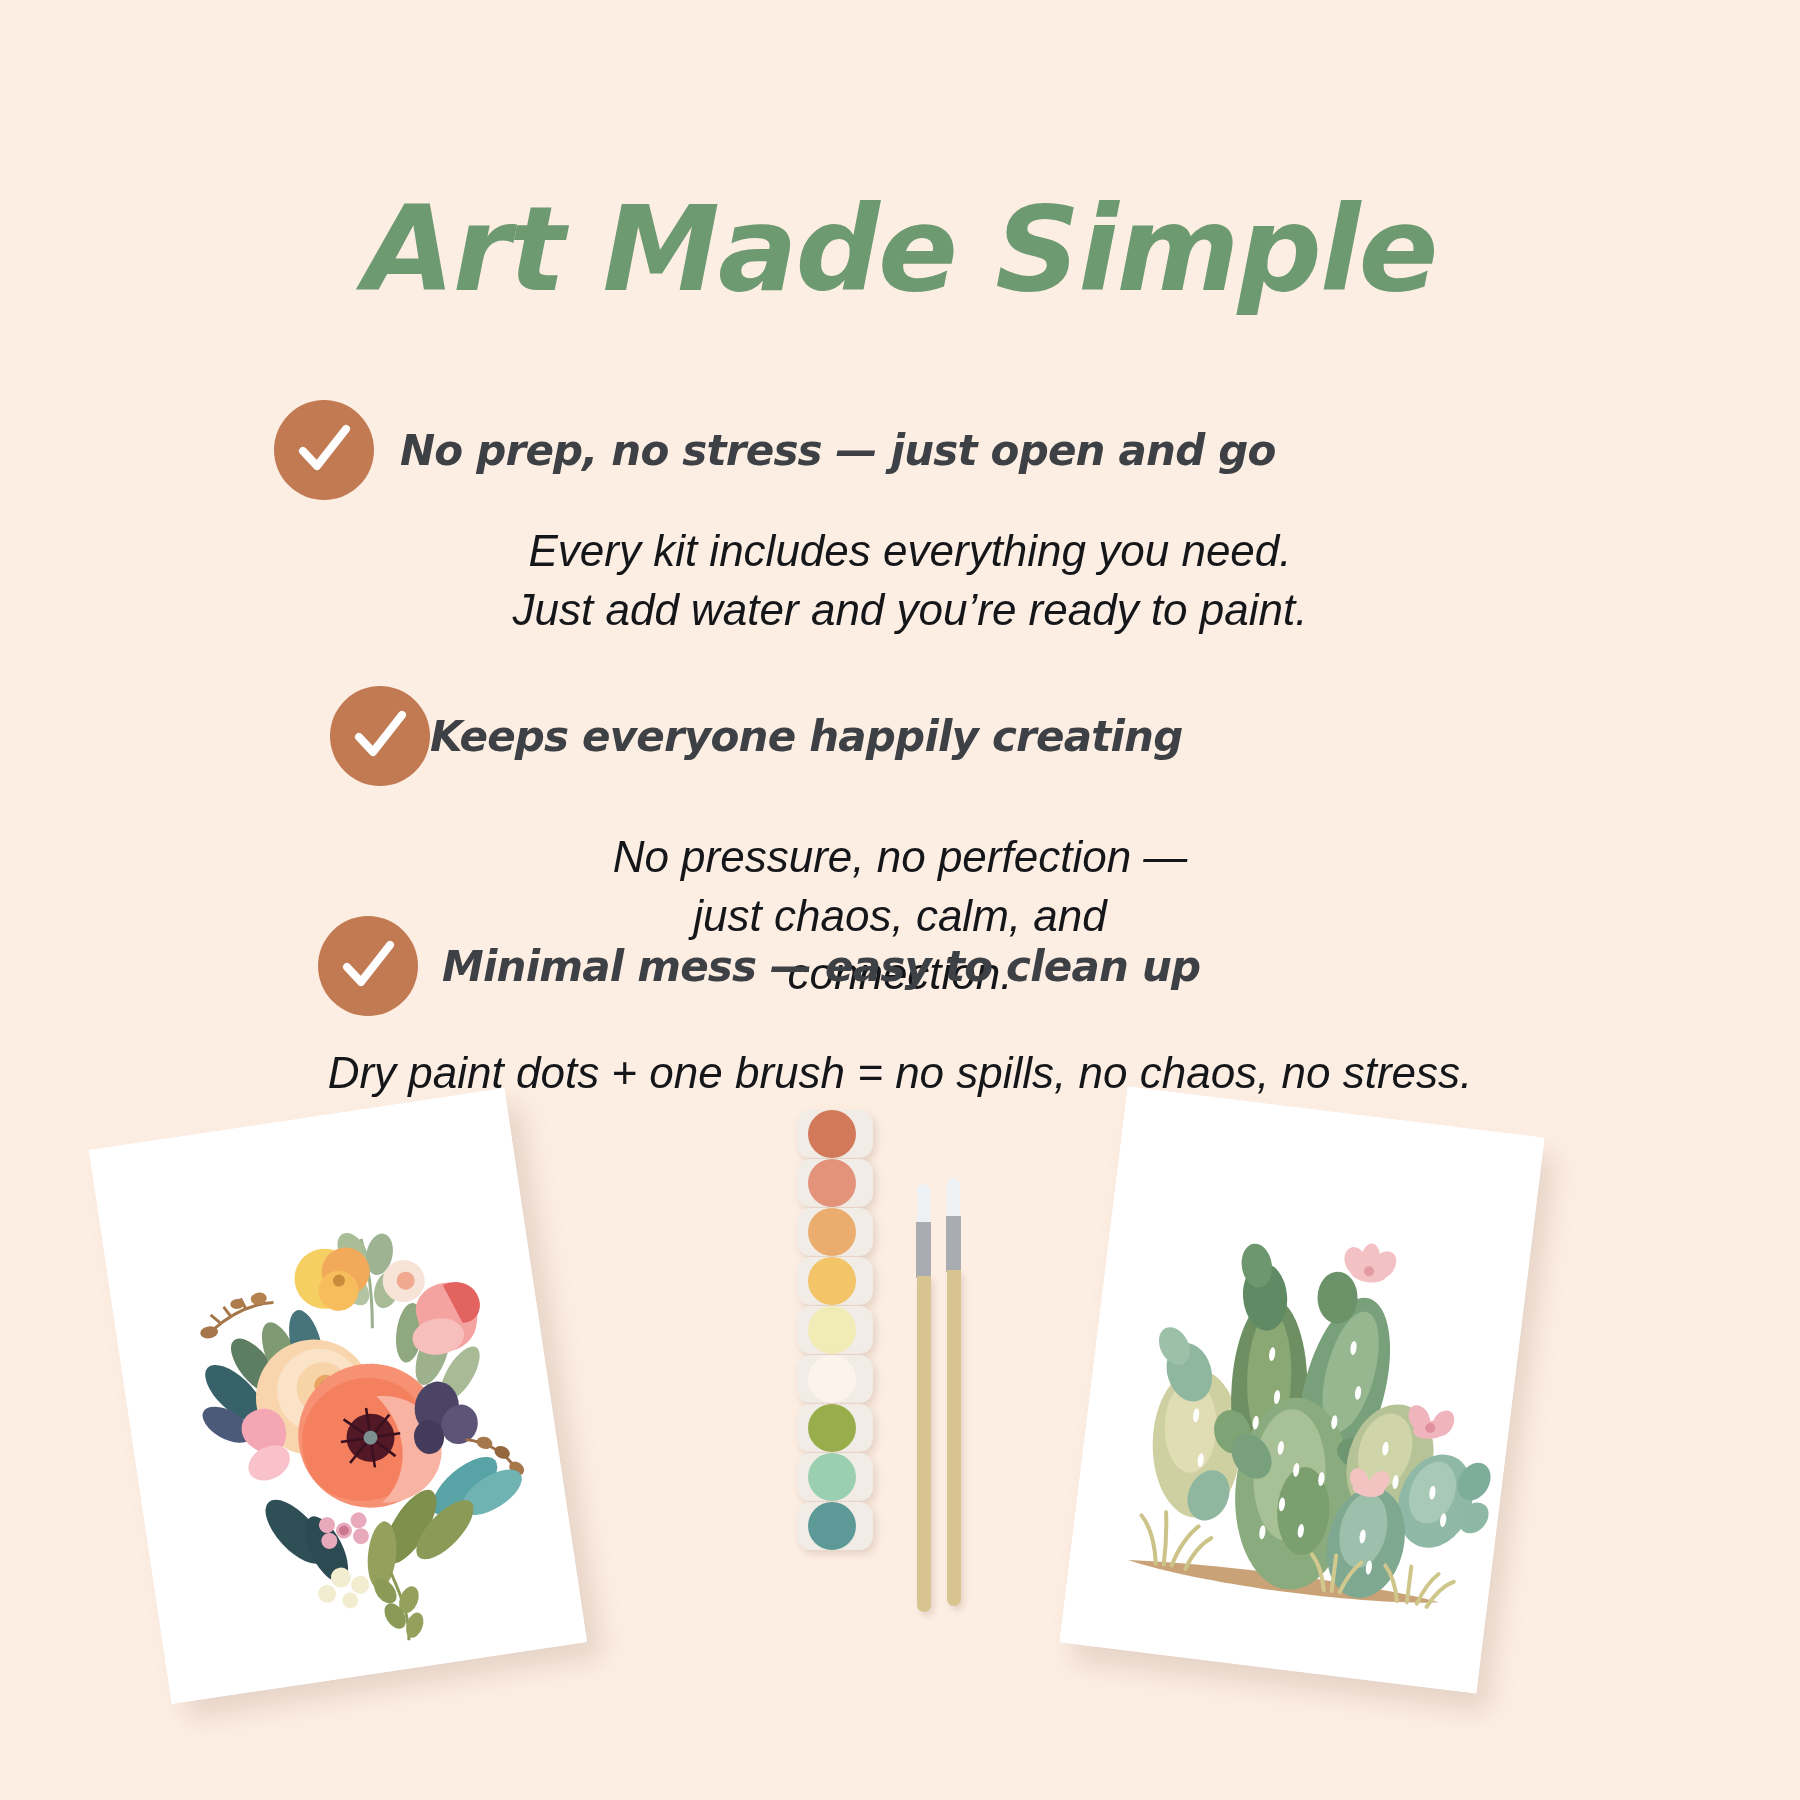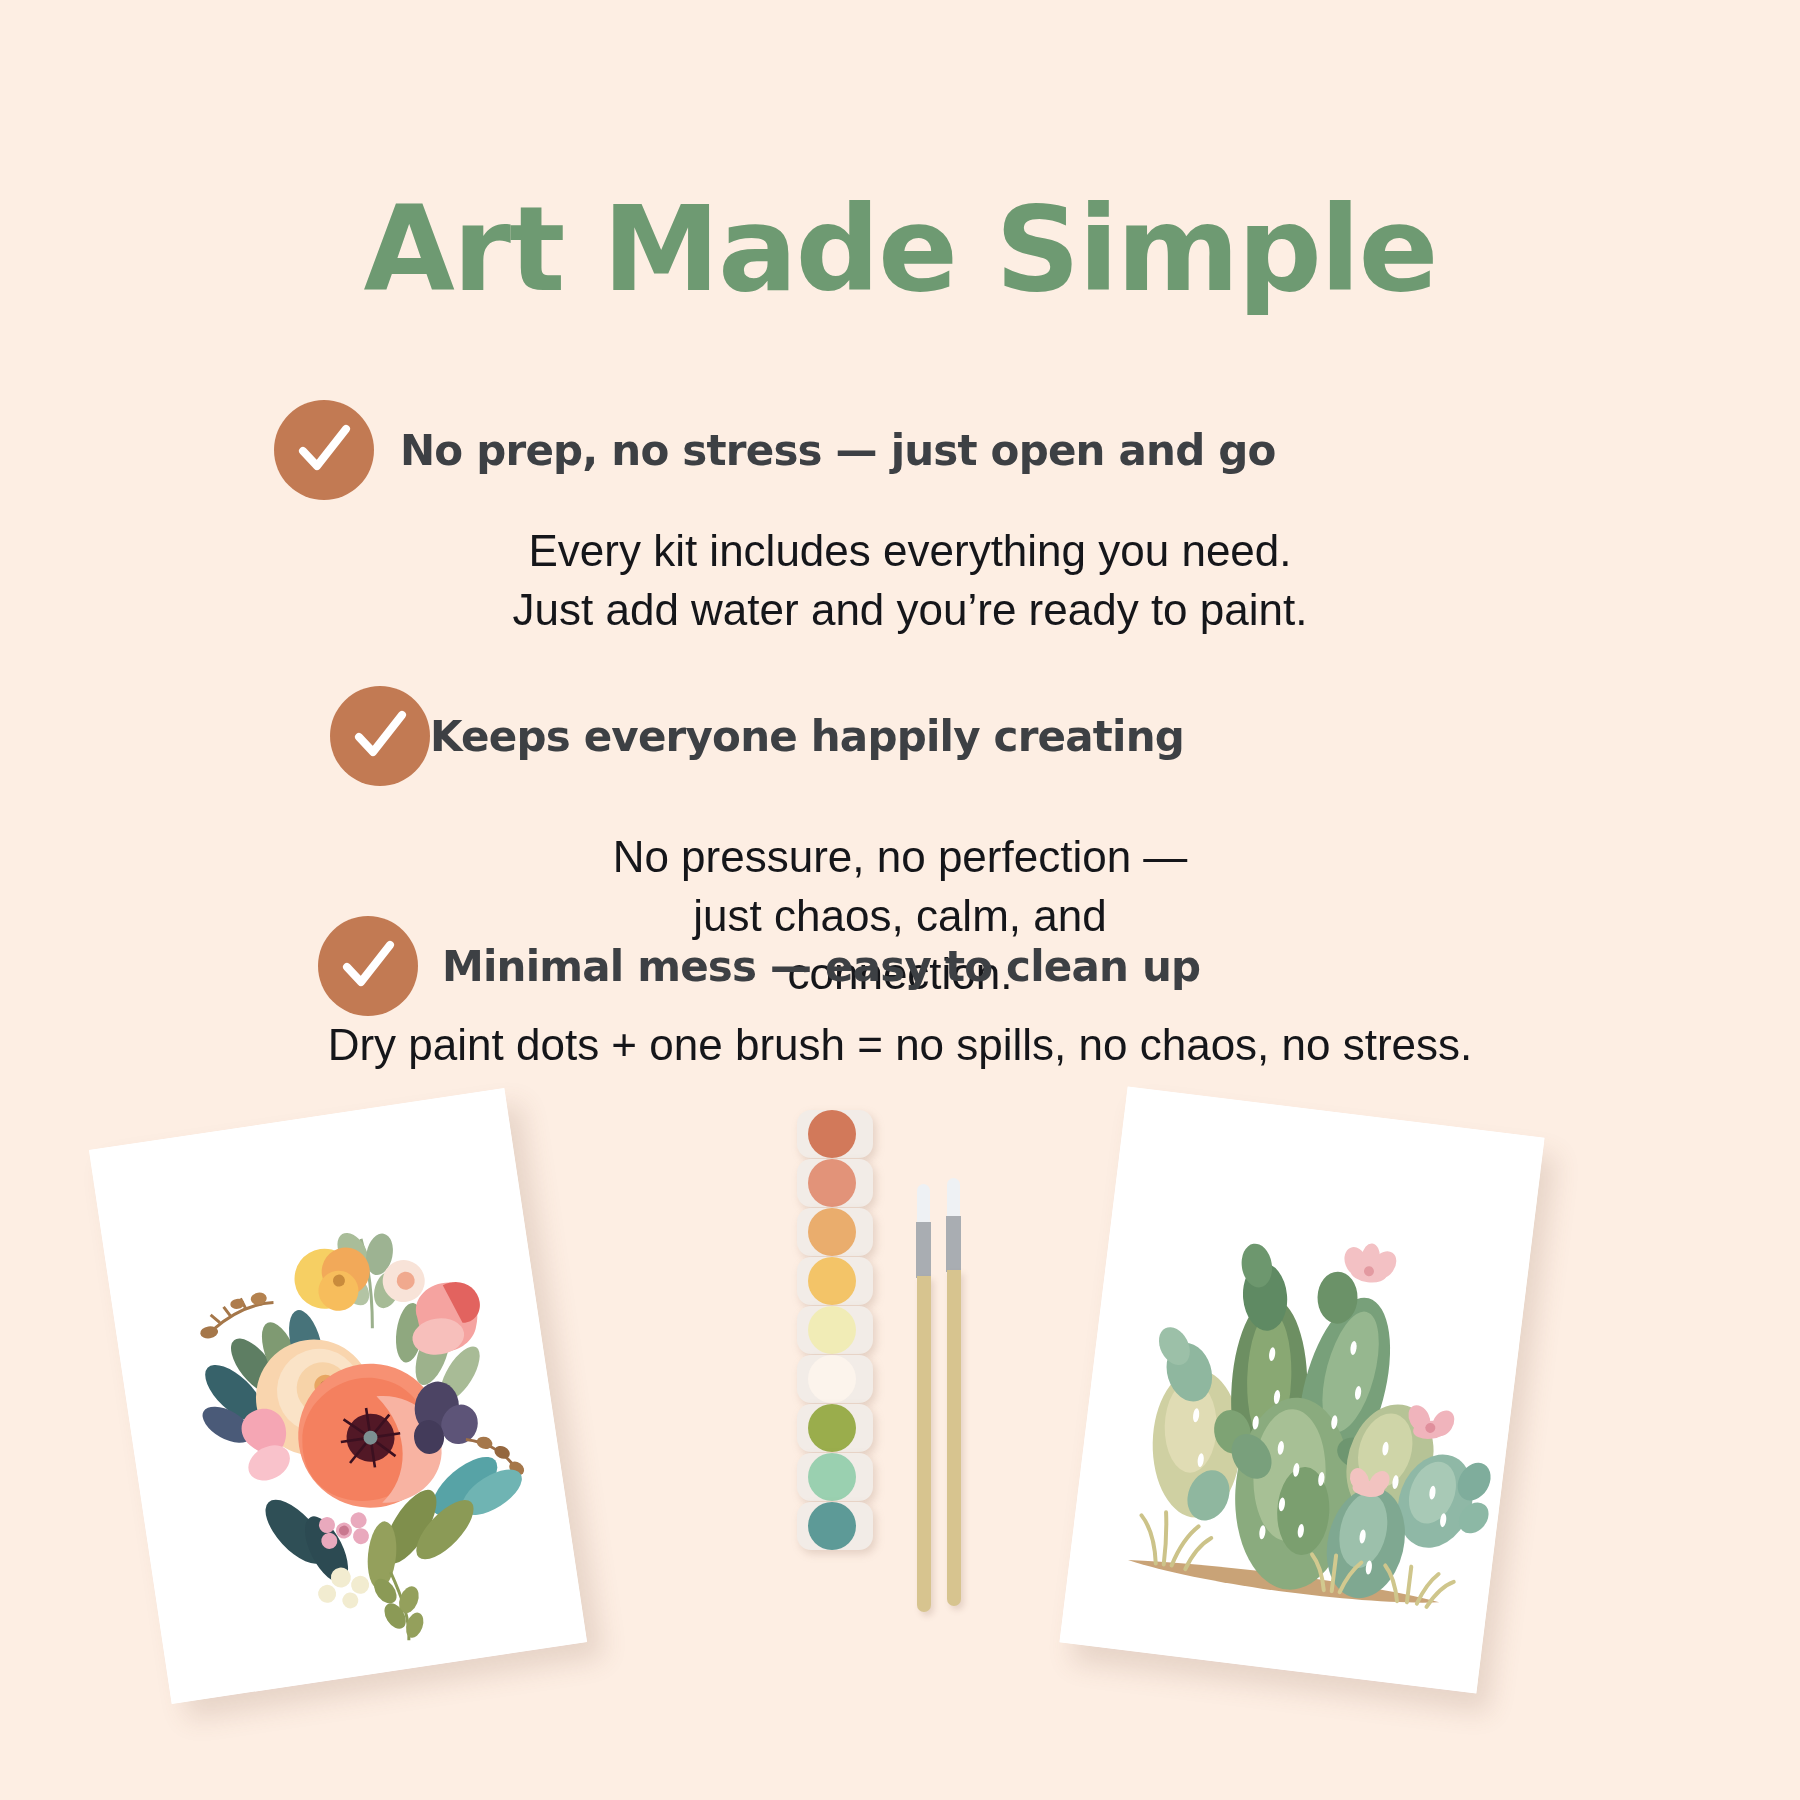--- a/index.html
+++ b/index.html
@@ -14,20 +14,21 @@
     font-family: "Liberation Sans", sans-serif;
     background: #fdeee3;
     position: relative;
   }
 
   .poster {
     position: relative;
     width: 1472px;
     height: 1800px;
     background: #fdeee3;
+    font-style: italic;
   }
 
   
   .title {
     position: absolute;
     top: 186px;
     left: 0;
     width: 1800px;
     text-align: center;
     font-size: 118px;
@@ -98,21 +99,21 @@
   #feature-0 { position: absolute; top: 0; left: 0; }
   #feature-0 .feature-head { justify-content: flex-start; padding-left: 274px; }
   #feature-0 .feature-body { margin-top: 22px; padding-left: 20px; }
 
   #feature-1 { position: absolute; top: 286px; left: 0; }
   #feature-1 .feature-head { justify-content: flex-start; padding-left: 330px; gap: 0; }
   #feature-1 .feature-body { margin-top: 42px; padding-left: 0px; }
 
   #feature-2 { position: absolute; top: 516px; left: 0; }
   #feature-2 .feature-head { justify-content: flex-start; padding-left: 318px; gap: 24px; }
-  #feature-2 .feature-body { }
+  #feature-2 .feature-body { margin-top: 28px; }
 
   
   .scene {
     position: absolute;
     top: 1060px;
     left: 0;
     width: 1800px;
     height: 740px;
   }
 

